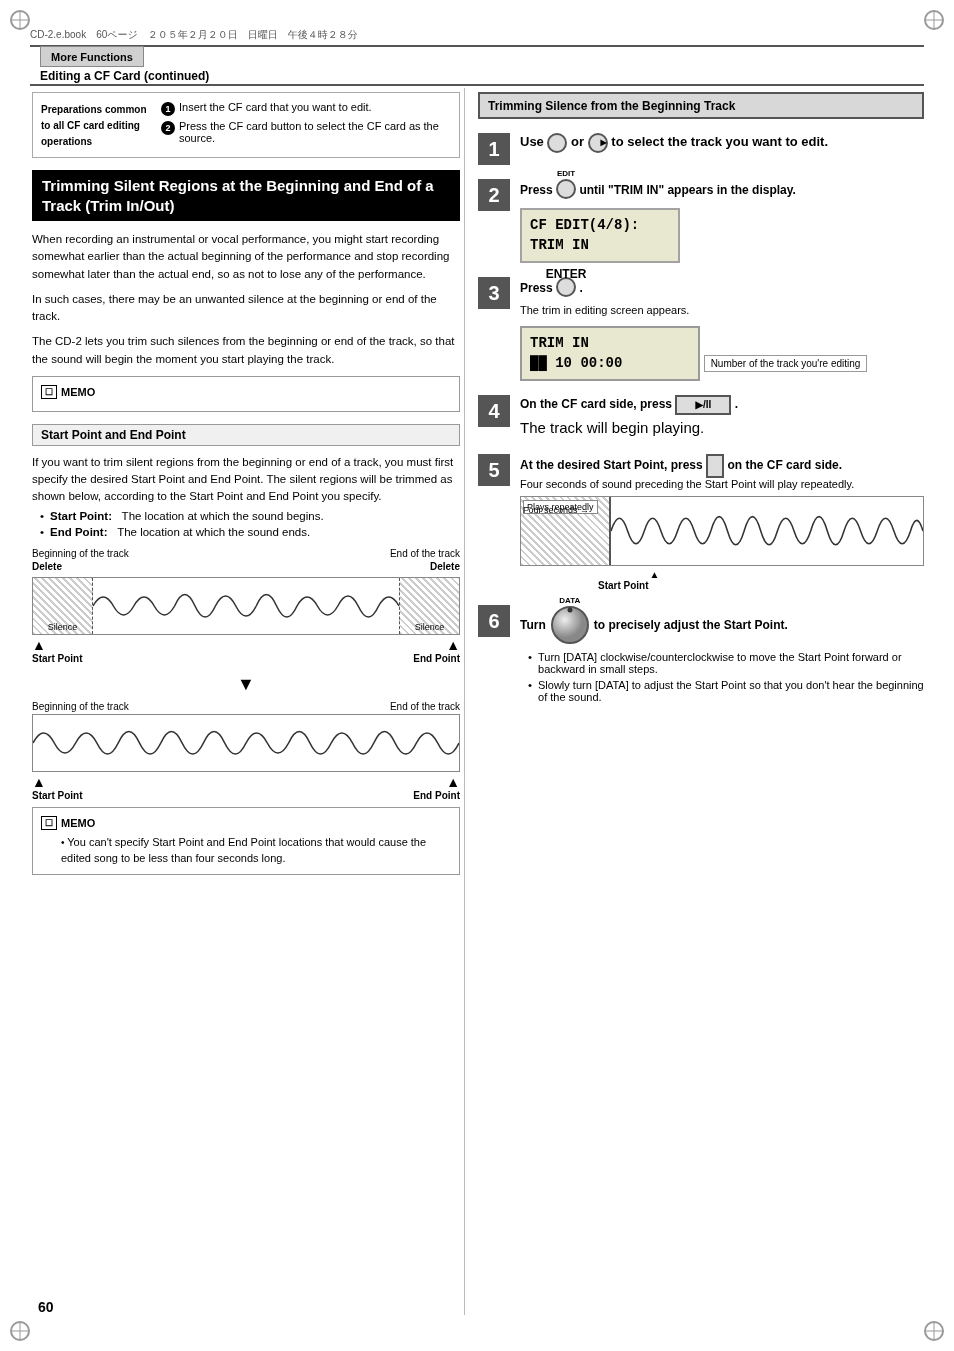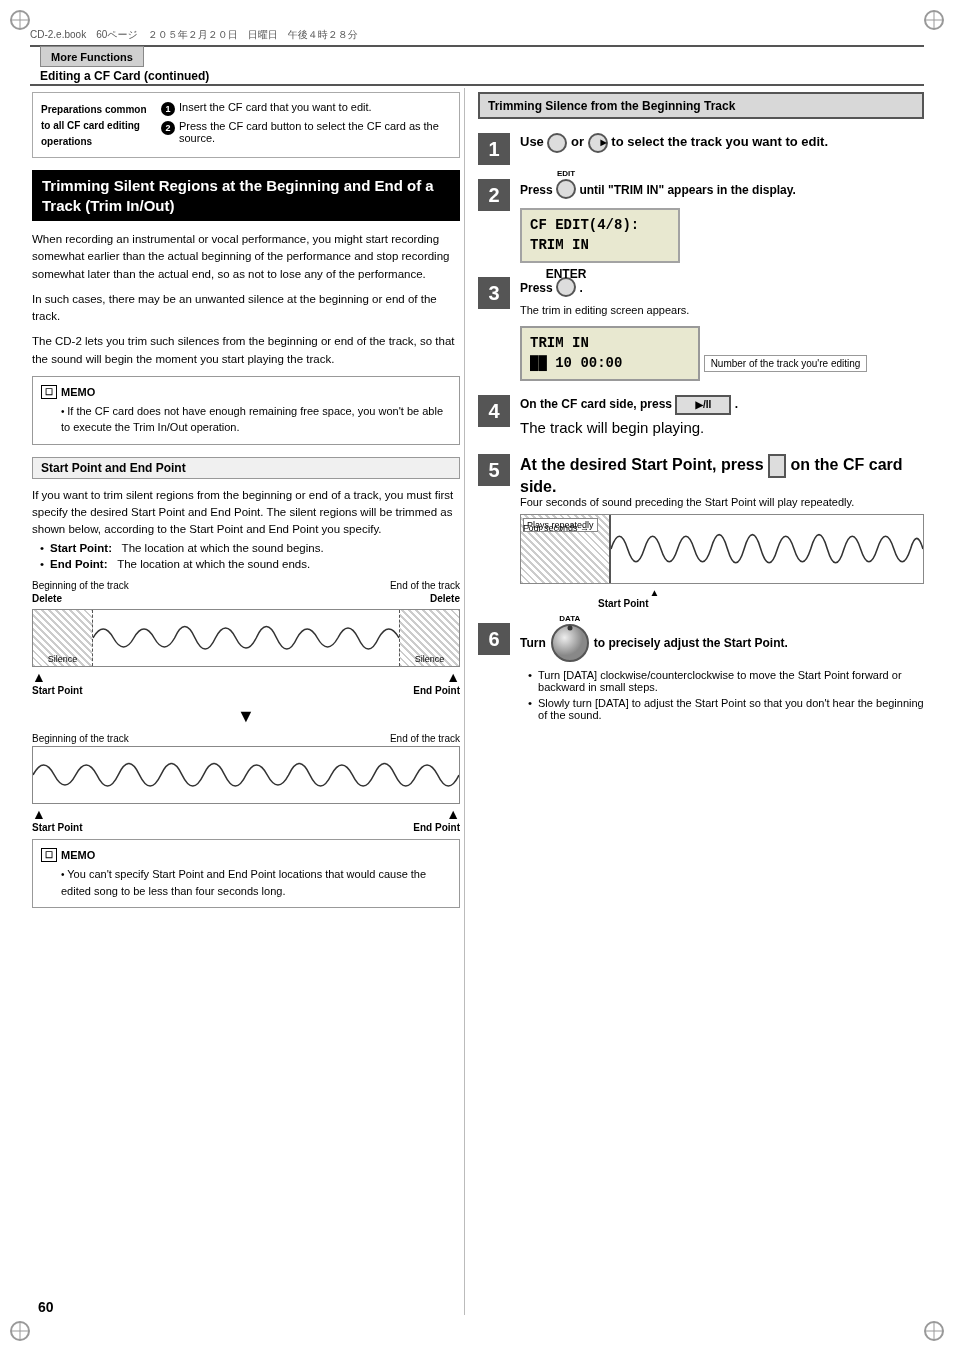--- a/index.html
+++ b/index.html
@@ -248,24 +248,20 @@
 
   <p class="body-text">When recording an instrumental or vocal performance, you might start recording somewhat earlier than the actual beginning of the performance and stop recording somewhat later than the actual end, so as not to lose any of the performance.</p>
   <p class="body-text">In such cases, there may be an unwanted silence at the beginning or end of the track.</p>
   <p class="body-text">The CD-2 lets you trim such silences from the beginning or end of the track, so that the sound will begin the moment you start playing the track.</p>
 
   <div class="memo-box">
     <div class="memo-title">
       <span class="memo-icon">☐</span>
       <span>MEMO</span>
     </div>
-    <div style="padding-left:20px;">
-      <span style="font-size:10px;">• </span>
-      <span class="memo-text">If the CF card does not have enough remaining free space, you won't be able to execute the Trim In/Out operation.</span>
-    </div>
   </div>
 
   <div class="section-header-box">
     <span>Start Point and End Point</span>
   </div>
 
   <p class="section-text">If you want to trim silent regions from the beginning or end of a track, you must first specify the desired Start Point and End Point. The silent regions will be trimmed as shown below, according to the Start Point and End Point you specify.</p>
 
   <div class="bullet-point">
     <span class="bullet-dot">•</span>
@@ -428,21 +424,21 @@
       </div>
       <p style="font-size:15px;margin:4px 0;">The track will begin playing.</p>
     </div>
   </div>
 
   <div class="step-container">
     <div class="step-number">
       <span>5</span>
     </div>
     <div class="step-content">
-      <div style="font-size:16px;font-weight:bold;">
+      <div style="font-size:12px;font-weight:bold;">
         <span>At the desired Start Point, press </span>
         <span style="display:inline-block;width:18px;height:24px;border:2px solid #555;background:#ddd;vertical-align:middle;"></span>
         <span> on the CF card side.</span>
       </div>
       <p style="font-size:11px;margin:0 0;">Four seconds of sound preceding the Start Point will play repeatedly.</p>
 
       <div style="position:relative;margin-top:6px;">
         <div style="position:relative;height:70px;border:1px solid #888;background:#fff;overflow:hidden;">
 
           <div style="position:absolute;left:0;top:0;width:90px;height:100%;background:repeating-linear-gradient(45deg,#ccc,#ccc 2px,#fff 2px,#fff 5px);border-right:2px solid #555;"></div>

